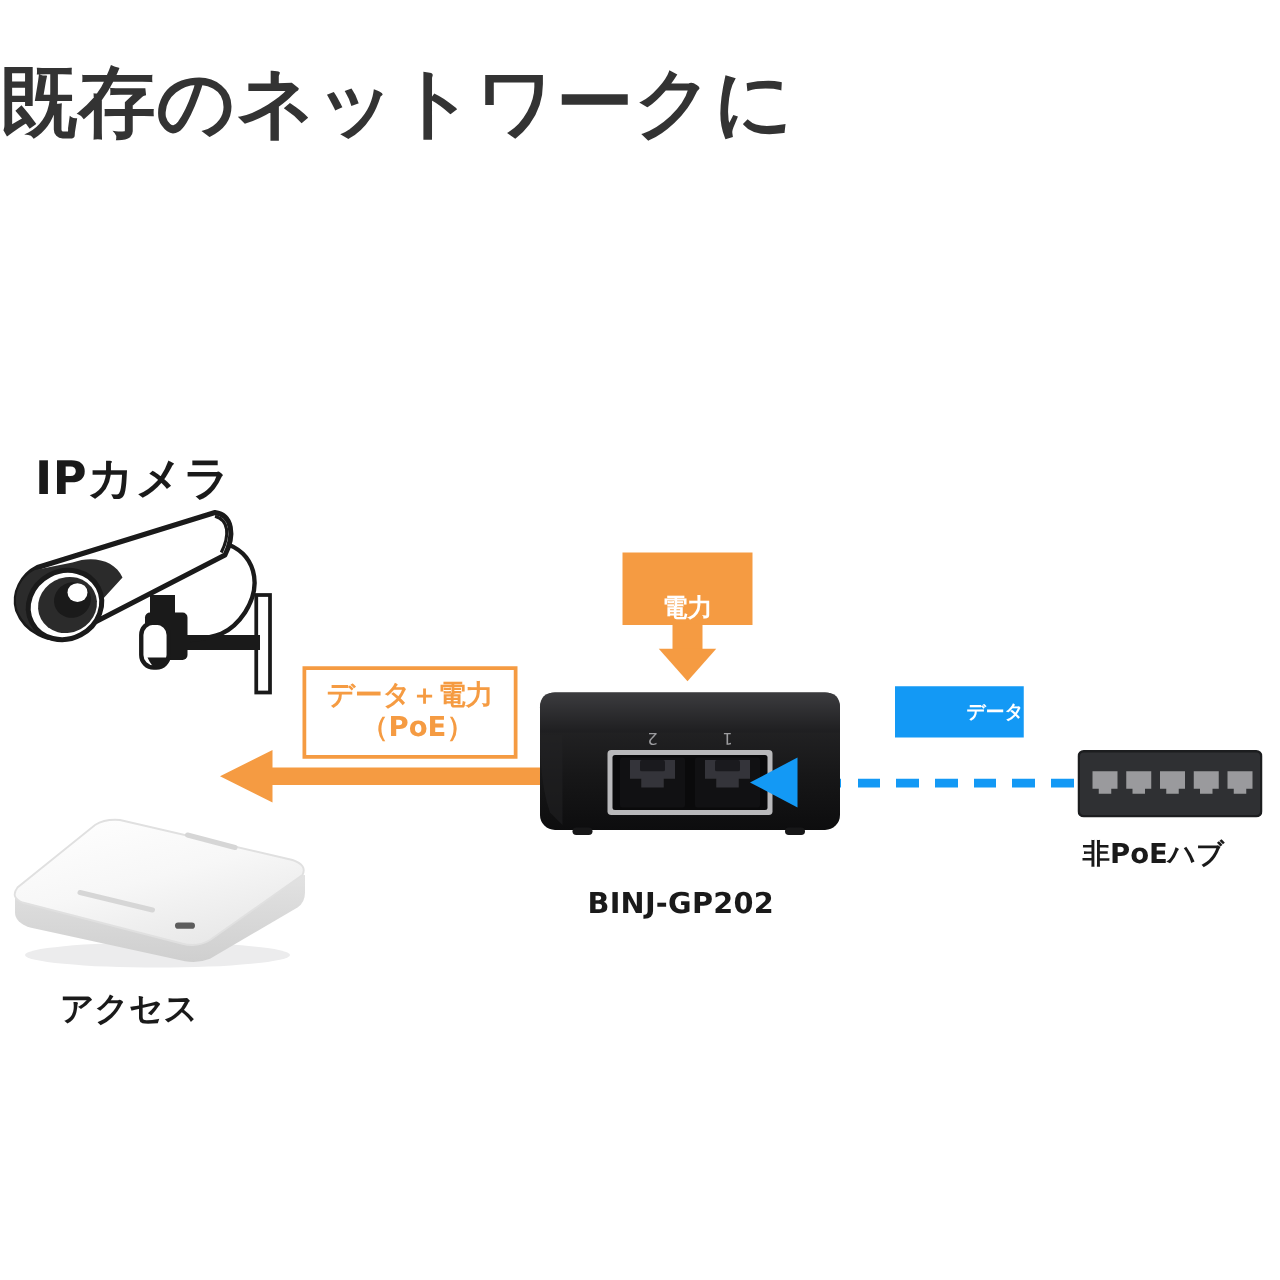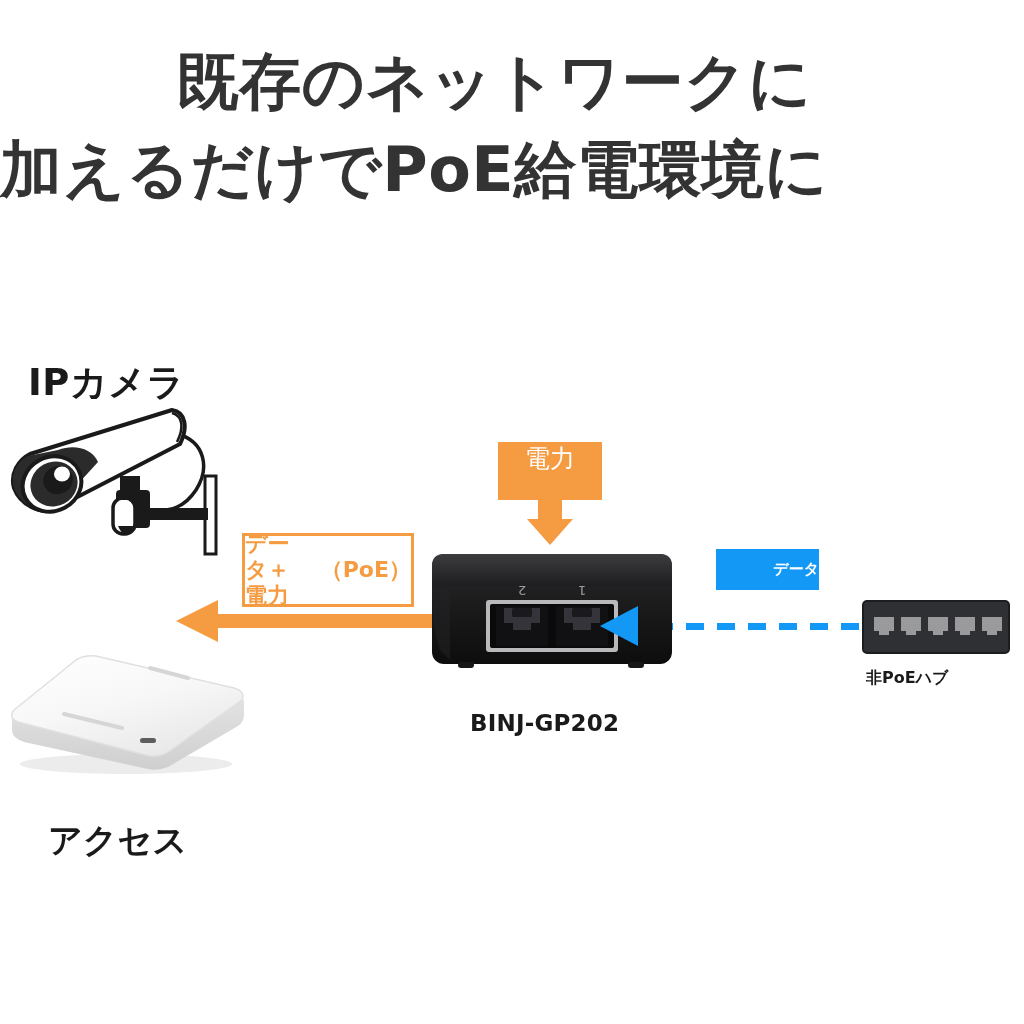--- a/index.html
+++ b/index.html
@@ -22,21 +22,21 @@
     width: 1024px;
     height: 1024px;
   }
 
   
   .title {
     position: absolute;
     left: 0;
     top: 38px;
     width: 812px;
-    text-align: right;
+    text-align: left;
     font-size: 62px;
     font-weight: 700;
     line-height: 1.42;
     letter-spacing: 0.5px;
     color: #333333;
     font-family: "DejaVu Sans", "Liberation Sans", sans-serif;
   }
   .title .line { display: block; white-space: nowrap; }
 
   
@@ -51,52 +51,51 @@
   #label-ipcam {
     left: 28px;
     top: 358px;
     font-size: 37px;
     letter-spacing: 0.5px;
     text-align: center;
   }
   #label-ap {
     left: 48px;
     top: 790px;
-    font-size: 34px;
+    font-size: 27px;
     line-height: 1.3;
-    margin-top: 28px;
   }
   #label-ap .line { display: block; }
   #label-injector {
     left: 470px;
     top: 682px;
     font-size: 23px;
     letter-spacing: 0.2px;
     margin-top: 28px;
   }
   #label-hub {
     left: 866px;
     top: 668px;
-    font-size: 16px;
+    font-size: 22px;
   }
 
   
   .callout-power {
     position: absolute;
     left: 498px;
     top: 442px;
     width: 104px;
     height: 58px;
     background: #F59B42;
     display: flex;
-    align-items: flex-start;
+    align-items: flex-end;
     justify-content: center;
     color: #ffffff;
-    font-size: 25px;
-    font-weight: 400;
+    font-size: 20px;
+    font-weight: 700;
     font-family: "DejaVu Sans", "Liberation Sans", sans-serif;
   }
   .callout-power-shaft {
     position: absolute;
     left: 538px;
     top: 499px;
     width: 24px;
     height: 22px;
     background: #F59B42;
   }
@@ -130,21 +129,21 @@
   .callout-poe {
     position: absolute;
     left: 242px;
     top: 533px;
     width: 172px;
     height: 74px;
     border: 3px solid #F59B42;
     background: #ffffff;
     box-sizing: border-box;
     display: flex;
-    flex-direction: row;
+    flex-direction: column;
     align-items: center;
     justify-content: center;
     color: #F59B42;
     font-weight: 700;
     line-height: 1.18;
     font-family: "DejaVu Sans", "Liberation Sans", sans-serif;
   }
   .callout-poe .l1 { font-size: 22px; }
   .callout-poe .l2 { font-size: 22px; margin-left: 12px; }
 
@@ -210,21 +209,20 @@
   .z-front { z-index: 6; }
   .z-mid   { z-index: 4; }
 </style>
 </head>
 <body>
 
 <div class="stage">
 
   <div class="title">
     <span class="line">既存のネットワークに</span>
-    <span class="line">加えるだけでPoE給電環境に</span>
   </div>
 
   <div class="dev z-front" id="ipcam-art">
     <svg viewBox="0 0 260 175" width="260" height="175" xmlns="http://www.w3.org/2000/svg">
 
       <rect x="205" y="78" width="11" height="78" fill="#ffffff" stroke="#1a1a1a" stroke-width="3"></rect>
 
       <rect x="148" y="110" width="60" height="12" fill="#1a1a1a"></rect>
 
       <path d="M178 36 C205 44 210 70 196 92 C184 110 172 112 152 114" fill="none" stroke="#1a1a1a" stroke-width="3.5"></path>

